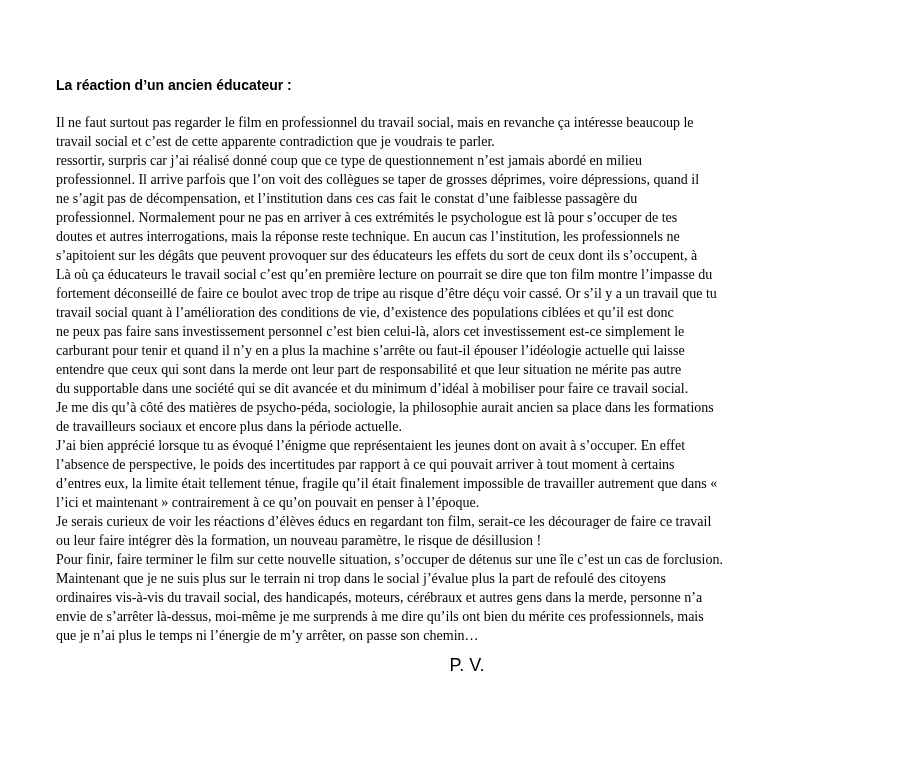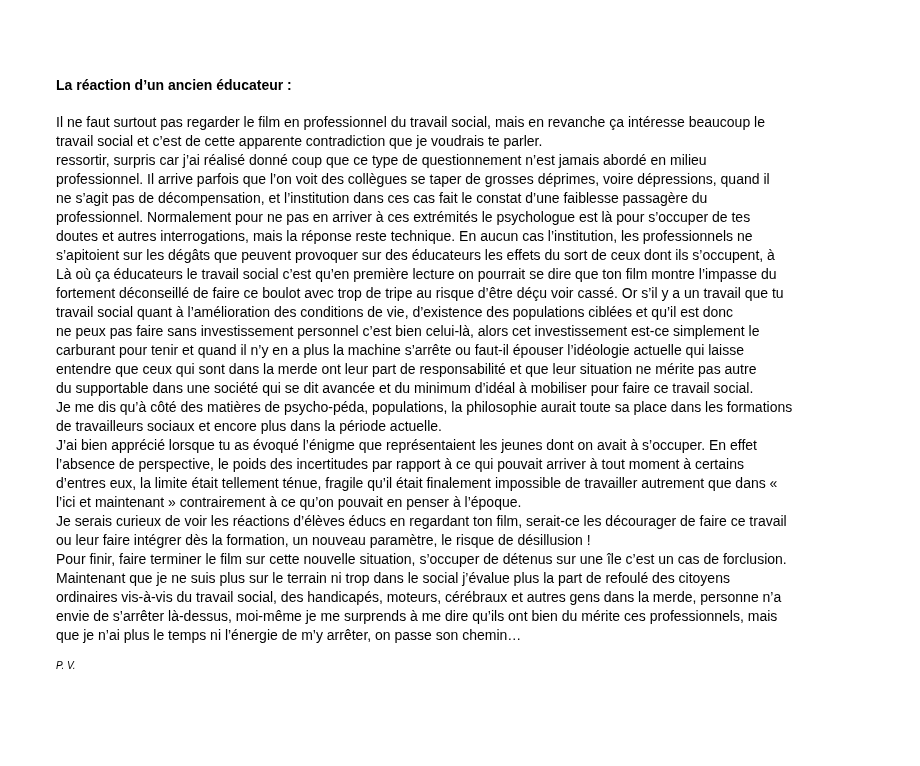--- a/index.html
+++ b/index.html
@@ -28,27 +28,28 @@
     line-height: 15px;
     white-space: pre;
   }
   .body-text {
     margin-top: 20px;
   }
   .line {
     font-size: 14px;
     line-height: 19px;
     white-space: pre;
+    font-family: Liberation Serif, serif;
   }
   .signature {
     margin-top: 11px;
-    font-size: 10px;
-    font-style: italic;
+    font-size: 18px;
     line-height: 19px;
     white-space: pre;
+    text-align: center;
   }
 </style>
 </head>
 <body>
 
 <div class="page">
   <div class="title">La réaction d’un ancien éducateur :</div>
   <div class="body-text">
       <div class="line">Il ne faut surtout pas regarder le film en professionnel du travail social, mais en revanche ça intéresse beaucoup le</div>
       <div class="line">travail social et c’est de cette apparente contradiction que je voudrais te parler.</div>
@@ -58,21 +59,21 @@
       <div class="line">professionnel. Normalement pour ne pas en arriver à ces extrémités le psychologue est là pour s’occuper de tes</div>
       <div class="line">doutes et autres interrogations, mais la réponse reste technique. En aucun cas l’institution, les professionnels ne</div>
       <div class="line">s’apitoient sur les dégâts que peuvent provoquer sur des éducateurs les effets du sort de ceux dont ils s’occupent, à</div>
       <div class="line">Là où ça éducateurs le travail social c’est qu’en première lecture on pourrait se dire que ton film montre l’impasse du</div>
       <div class="line">fortement déconseillé de faire ce boulot avec trop de tripe au risque d’être déçu voir cassé. Or s’il y a un travail que tu</div>
       <div class="line">travail social quant à l’amélioration des conditions de vie, d’existence des populations ciblées et qu’il est donc</div>
       <div class="line">ne peux pas faire sans investissement personnel c’est bien celui-là, alors cet investissement est-ce simplement le</div>
       <div class="line">carburant pour tenir et quand il n’y en a plus la machine s’arrête ou faut-il épouser l’idéologie actuelle qui laisse</div>
       <div class="line">entendre que ceux qui sont dans la merde ont leur part de responsabilité et que leur situation ne mérite pas autre</div>
       <div class="line">du supportable dans une société qui se dit avancée et du minimum d’idéal à mobiliser pour faire ce travail social.</div>
-      <div class="line">Je me dis qu’à côté des matières de psycho-péda, populations, la philosophie aurait toute sa place dans les formations</div>
+      <div class="line">Je me dis qu’à côté des matières de psycho-péda, sociologie, la philosophie aurait ancien sa place dans les formations</div>
       <div class="line">de travailleurs sociaux et encore plus dans la période actuelle.</div>
       <div class="line">J’ai bien apprécié lorsque tu as évoqué l’énigme que représentaient les jeunes dont on avait à s’occuper. En effet</div>
       <div class="line">l’absence de perspective, le poids des incertitudes par rapport à ce qui pouvait arriver à tout moment à certains</div>
       <div class="line">d’entres eux, la limite était tellement ténue, fragile qu’il était finalement impossible de travailler autrement que dans «</div>
       <div class="line">l’ici et maintenant » contrairement à ce qu’on pouvait en penser à l’époque.</div>
       <div class="line">Je serais curieux de voir les réactions d’élèves éducs en regardant ton film, serait-ce les décourager de faire ce travail</div>
       <div class="line">ou leur faire intégrer dès la formation, un nouveau paramètre, le risque de désillusion !</div>
       <div class="line">Pour finir, faire terminer le film sur cette nouvelle situation, s’occuper de détenus sur une île c’est un cas de forclusion.</div>
       <div class="line">Maintenant que je ne suis plus sur le terrain ni trop dans le social j’évalue plus la part de refoulé des citoyens</div>
       <div class="line">ordinaires vis-à-vis du travail social, des handicapés, moteurs, cérébraux et autres gens dans la merde, personne n’a</div>

